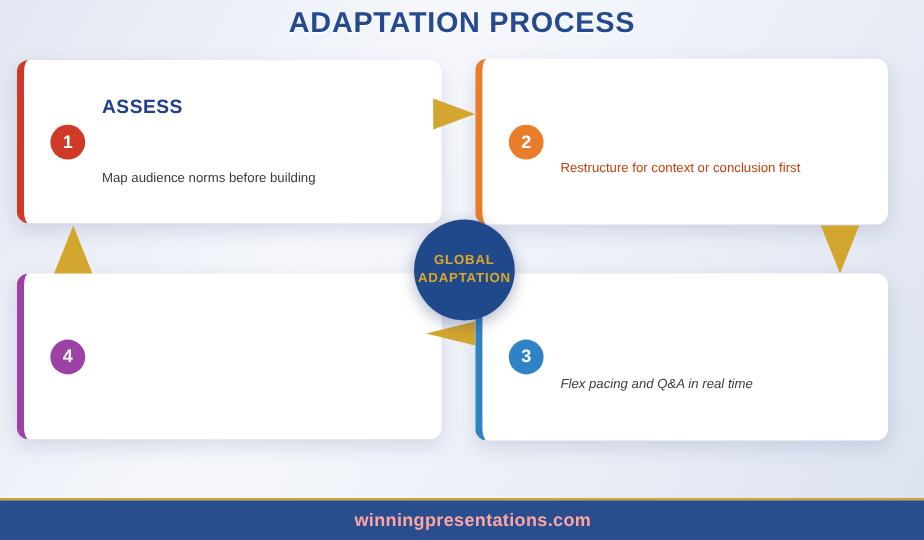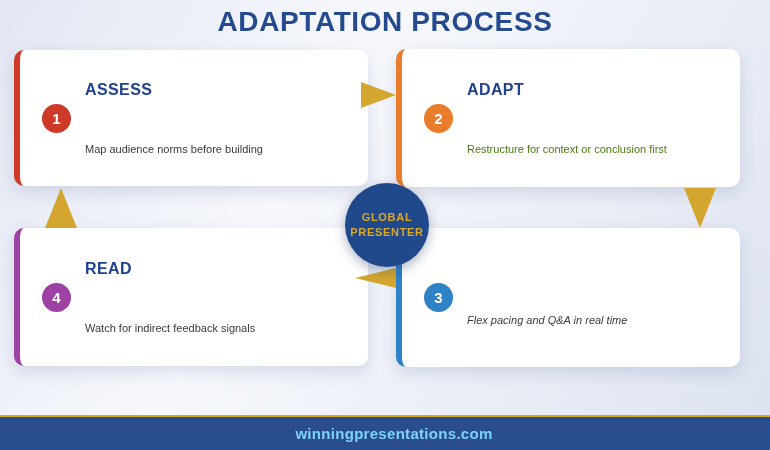--- a/index.html
+++ b/index.html
@@ -14,21 +14,21 @@
     overflow: hidden;
     background: linear-gradient(120deg, #e2e7f2 0%, #f6f8fc 38%, #eaeef6 68%, #dce2f0 100%);
   }
   .main-title {
     position: absolute;
     top: 6px;
     left: 0;
     width: 100%;
     margin: 0;
     text-align: center;
-    font-size: 28px;
+    font-size: 24px;
     font-weight: bold;
     letter-spacing: 0.6px;
     text-shadow: 0 1px 0 rgba(255,255,255,0.8);
   }
   .card {
     position: absolute;
     background: #ffffff;
     border-radius: 10px;
     border-left: 6px solid #ccc;
     box-shadow: 0 6px 16px rgba(40, 60, 120, 0.14);
@@ -146,52 +146,47 @@
       <div class="card-title" style="color: rgb(33, 65, 143);">ASSESS</div>
       <div class="card-desc" style="color: rgb(58, 58, 58);">Map audience norms before building</div>
     </div>
   </div>
 
   <div class="card card-2" style="border-left-color: rgb(234, 125, 44);">
     <div class="num-badge" style="background-color: rgb(234, 125, 44);">
       <span>2</span>
     </div>
     <div class="card-text">
-      <div class="card-title" style="color: rgb(33, 65, 143);">ADAPT</div>
-      <div class="card-desc" style="color: #4d7c0f;">Restructure for context or conclusion first</div>
+      <div class="card-desc" style="color: #c2410c;">Restructure for context or conclusion first</div>
     </div>
   </div>
 
   <div class="card card-3" style="border-left-color: rgb(46, 130, 197);">
     <div class="num-badge" style="background-color: rgb(46, 130, 197);">
       <span>3</span>
     </div>
     <div class="card-text">
       <div class="card-desc" style="color: rgb(58, 58, 58); font-style: italic;">Flex pacing and Q&amp;A in real time</div>
     </div>
   </div>
 
   <div class="card card-4" style="border-left-color: rgb(157, 65, 165);">
     <div class="num-badge" style="background-color: rgb(157, 65, 165);">
       <span>4</span>
     </div>
-    <div class="card-text">
-      <div class="card-title" style="color: rgb(33, 65, 143);">READ</div>
-      <div class="card-desc" style="color: rgb(58, 58, 58);">Watch for indirect feedback signals</div>
-    </div>
   </div>
 
   <div class="tri tri-right" style="border-left-color: rgb(211, 166, 47);"></div>
   <div class="tri tri-down" style="border-top-color: rgb(211, 166, 47);"></div>
   <div class="tri tri-left" style="border-right-color: rgb(211, 166, 47);"></div>
   <div class="tri tri-up" style="border-bottom-color: rgb(211, 166, 47);"></div>
 
   <div class="center-circle" style="background-color: rgb(32, 73, 140);">
     <span style="color: rgb(217, 168, 41);">GLOBAL</span>
-    <span style="color: rgb(217, 168, 41);">PRESENTER</span>
+    <span style="color: rgb(217, 168, 41);">ADAPTATION</span>
   </div>
 
   <div class="footer-line" style="background-color: rgb(210, 166, 47);"></div>
   <div class="footer-bar" style="background-color: rgb(42, 77, 142);">
-    <span style="color: #7dd3fc; margin-left: 18px;">winningpresentations.com</span>
+    <span style="color: #fca5a5; margin-left: 18px;">winningpresentations.com</span>
   </div>
 
 </div>
 
 </body></html>

